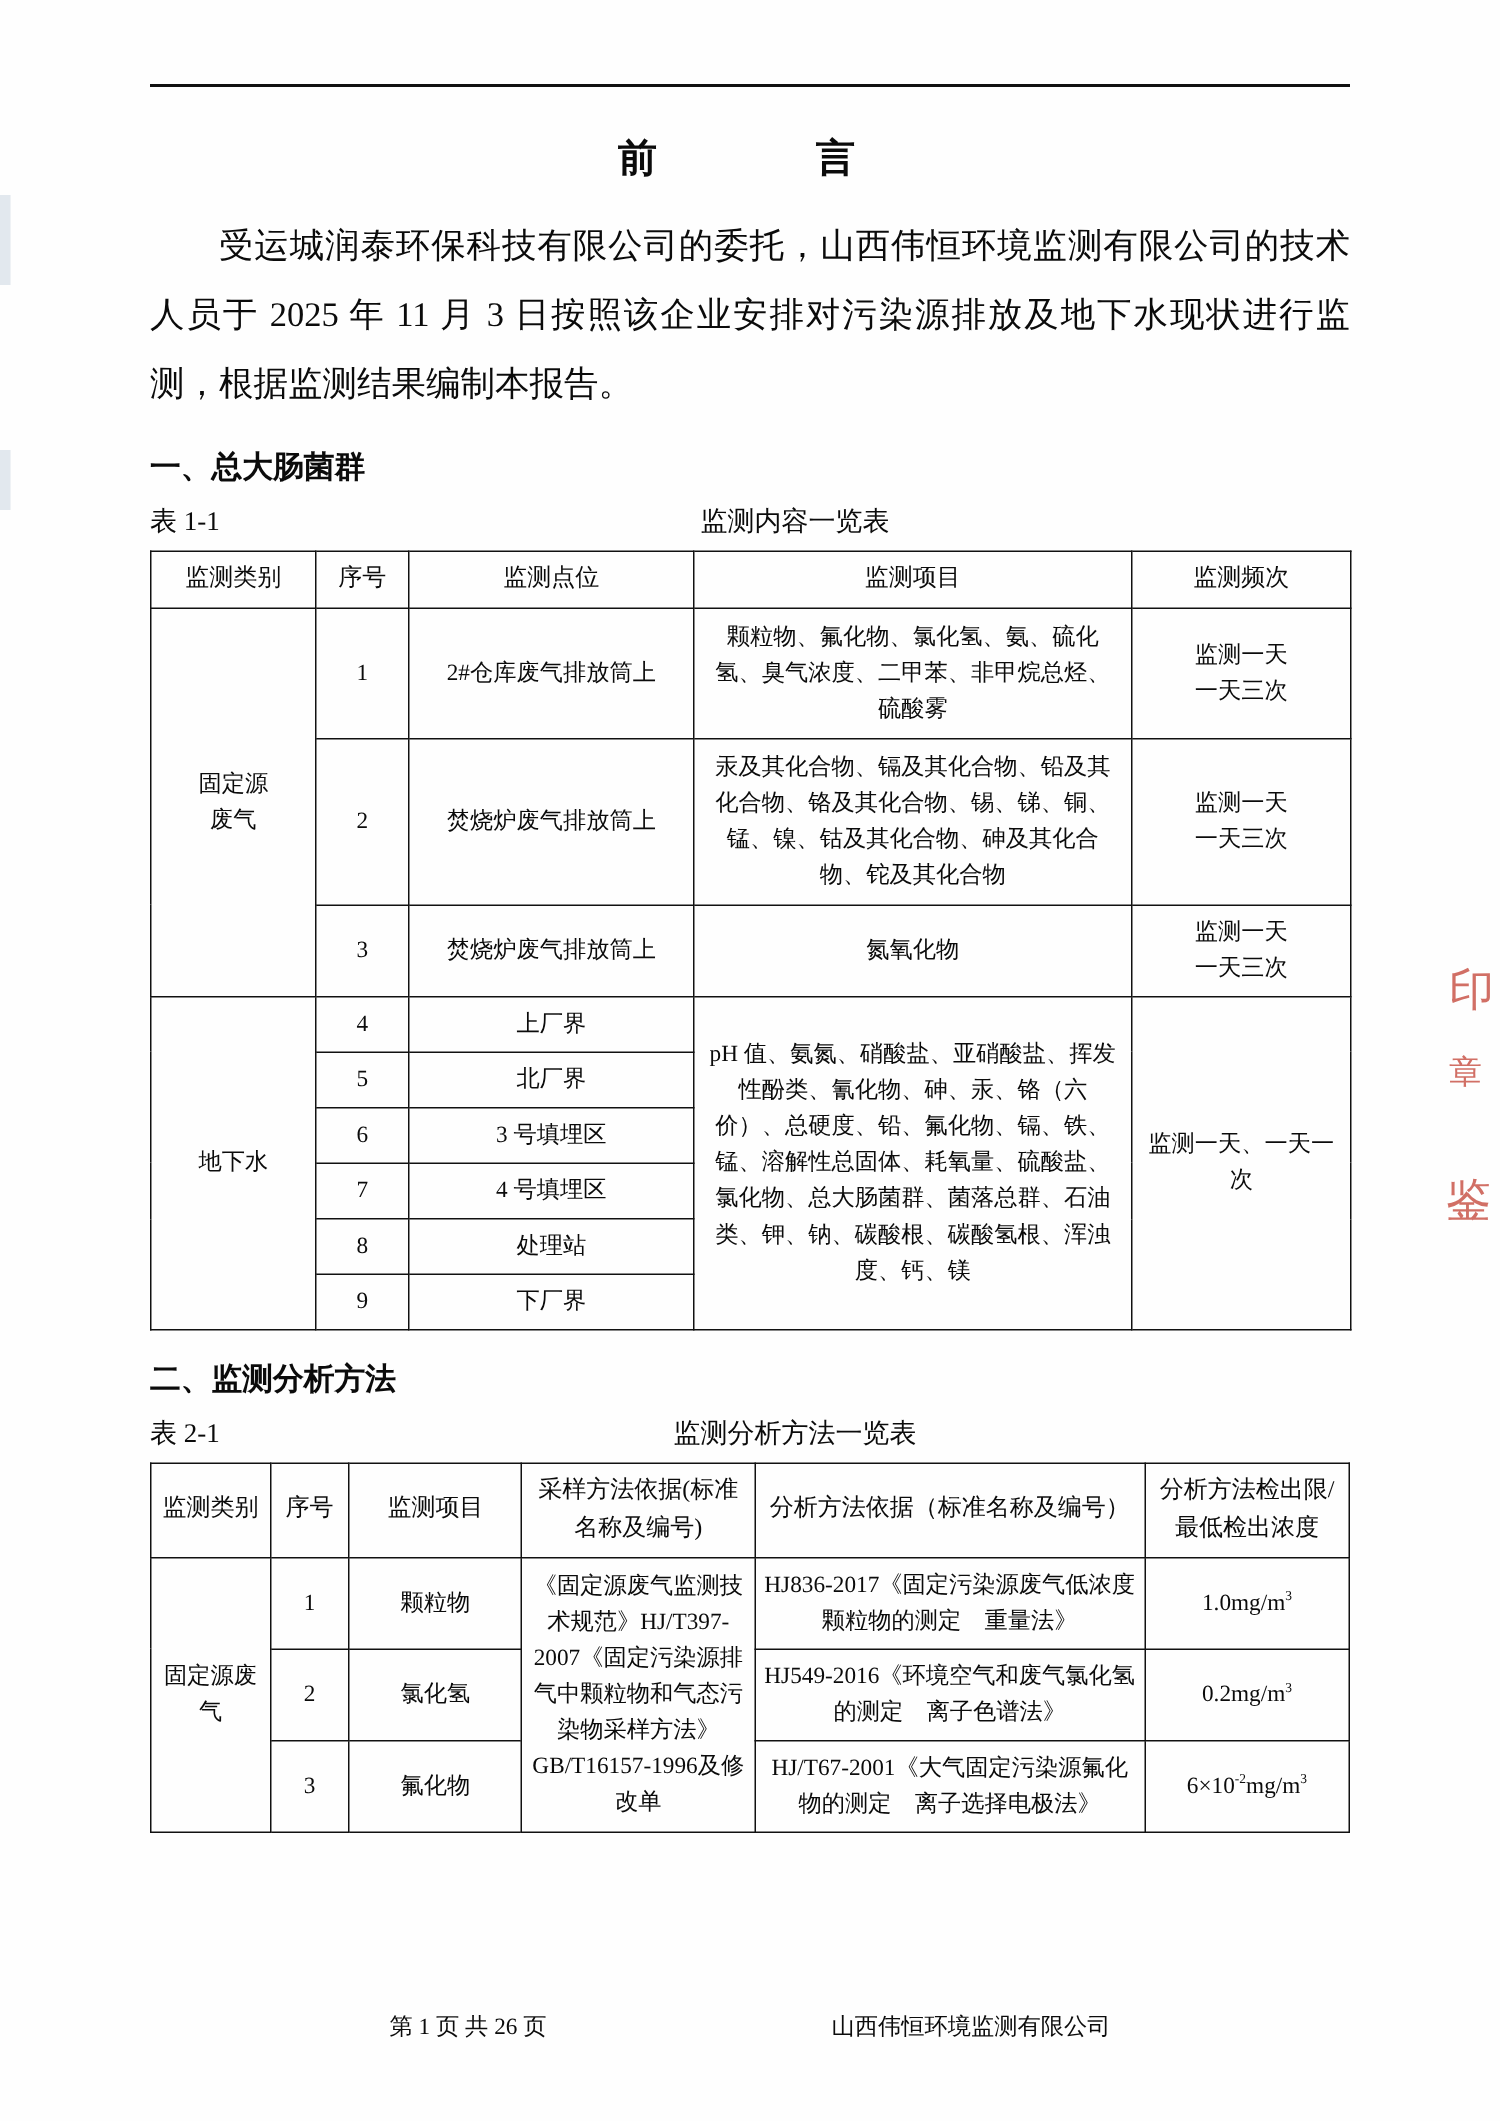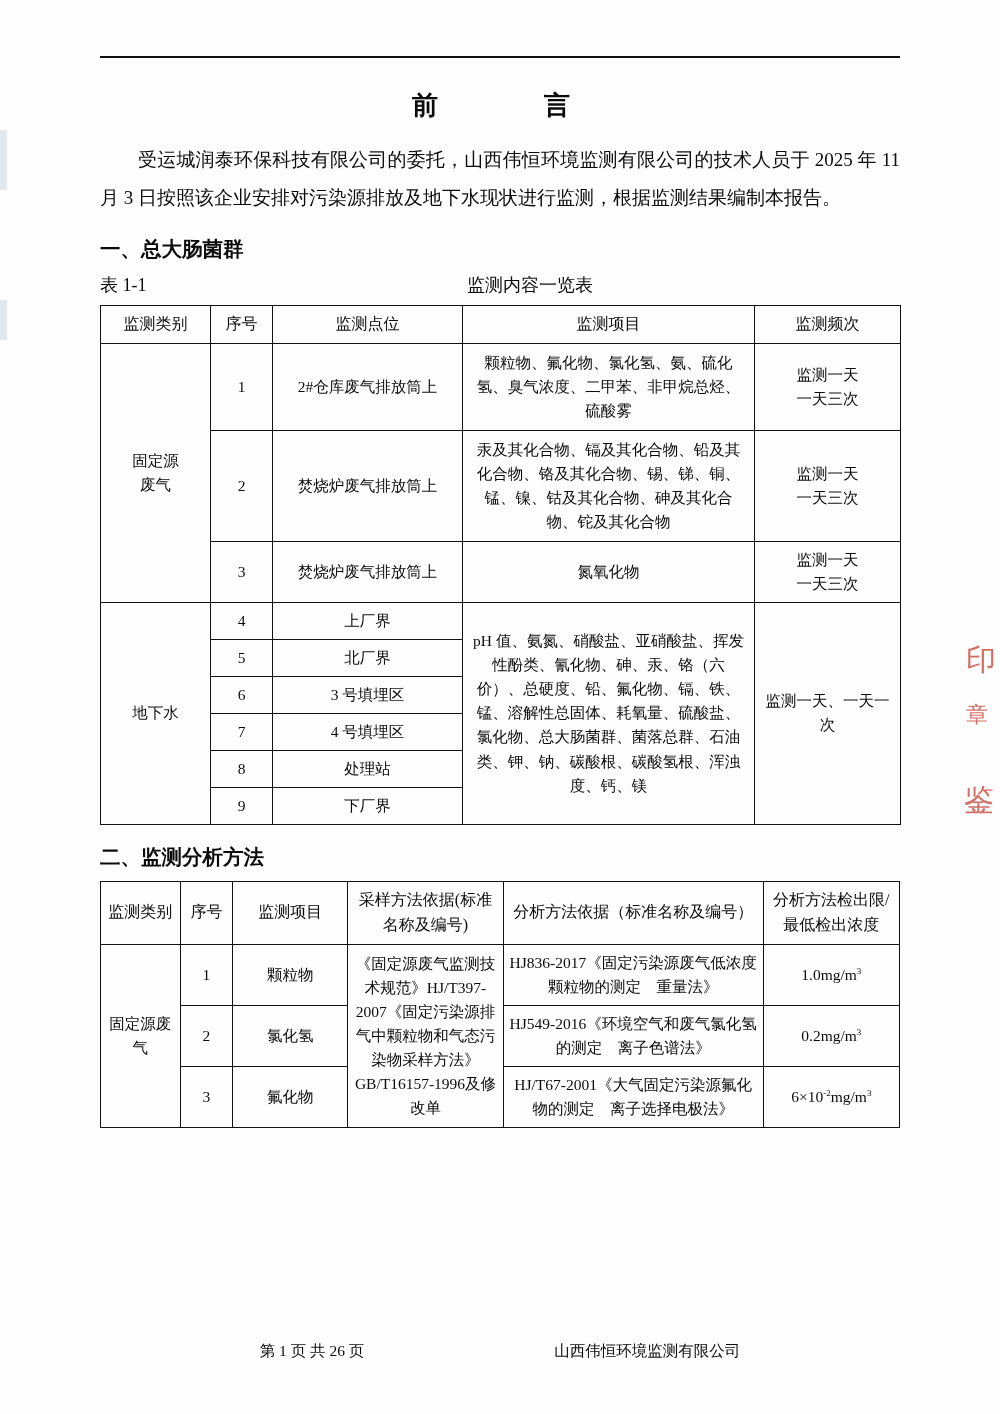--- a/index.html
+++ b/index.html
@@ -34,21 +34,21 @@
     margin-bottom: 30px;
   }
   .doc-title {
     text-align: center;
     font-size: 26px;
     font-weight: bold;
     letter-spacing: 18px;
     margin: 8px 0 18px 0;
   }
   .para {
-    font-size: 19px;
+    font-size: 23px;
     line-height: 2.0;
     text-align: justify;
     text-justify: inter-ideograph;
     text-indent: 2em;
     margin: 0 0 10px 0;
   }
   .section-title {
     font-size: 20.5px;
     font-weight: bold;
     margin: 18px 0 10px 0;
@@ -214,20 +214,24 @@
         </tr>
         <tr>
           <td>9</td>
           <td>下厂界</td>
         </tr>
       </tbody>
     </table>
 
     <div class="section-title">二、监测分析方法</div>
 
+    <div class="table-caption">
+      <span class="tbl-no">表 2-1</span>
+      <span class="tbl-name">监测分析方法一览表</span>
+    </div>
 
     <table class="doc t2">
       <colgroup>
         <col style="width:76px">
         <col style="width:50px">
         <col style="width:110px">
         <col style="width:148px">
         <col style="width:248px">
         <col style="width:130px">
       </colgroup>

